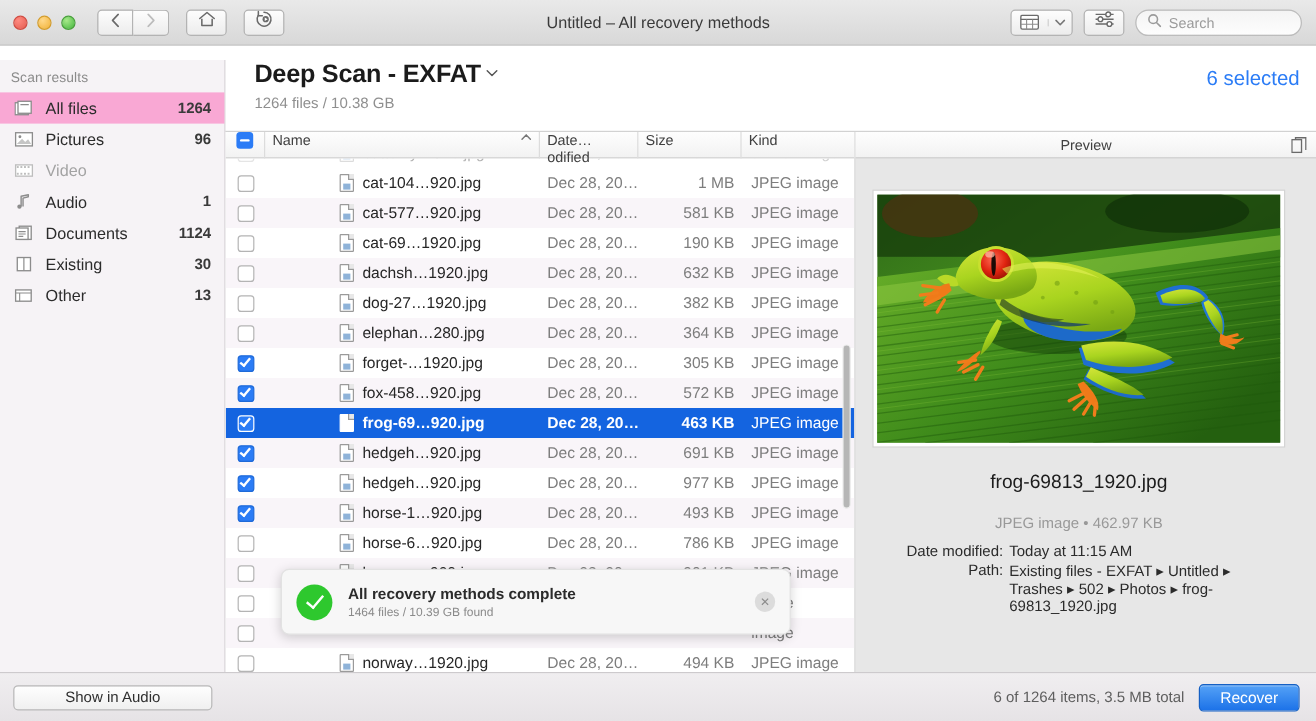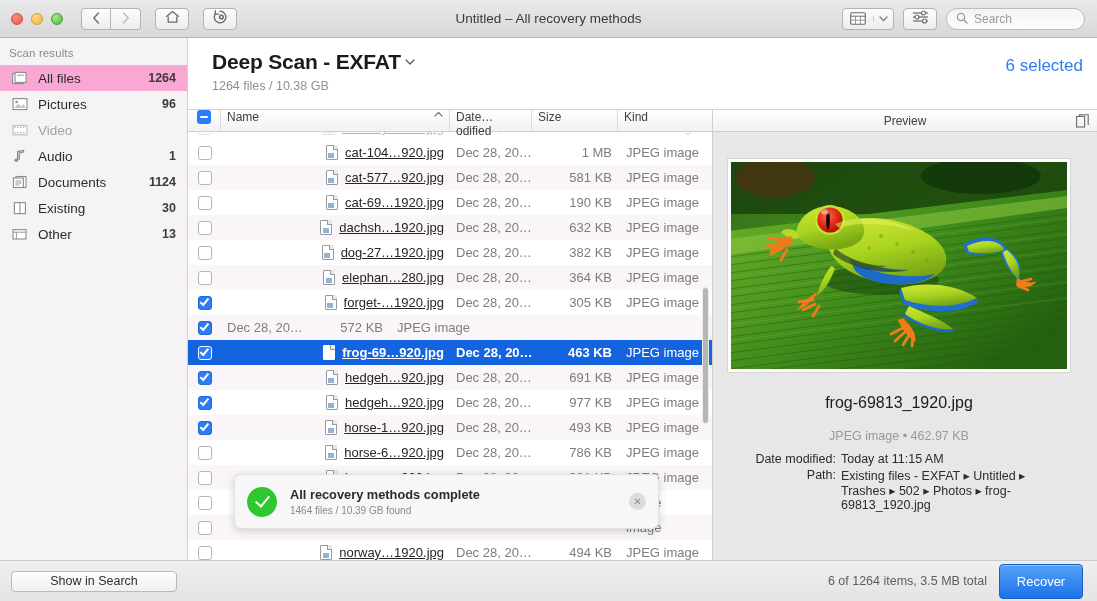--- a/index.html
+++ b/index.html
@@ -70,21 +70,21 @@
   .search .ph { font-size: 12px; color: #9b9b9b; }
 
   
   .body { flex: 1 1 auto; display: flex; min-height: 0; }
 
   
   .sidebar {
     width: 188px; flex: 0 0 188px;
     background: #f6f3f6;
     border-right: 1px solid #d3d0d3;
-    display: flex; flex-direction: column;
+    display: flex; flex-direction: column; margin-top: 12px;
   }
   .sb-head {
     font-size: 11.5px; color: #8b8b8b;
     padding: 9px 0 6px 9px; letter-spacing: 0.1px;
   }
   .sb-list { flex: 1 1 auto; }
   .sb-item {
     height: 26px; display: flex; align-items: center;
     padding: 0 11px 0 12px; gap: 9px; font-size: 13.5px; color: #2c2c2c;
   }
@@ -158,21 +158,21 @@
   .tbody { flex: 1 1 auto; position: relative; overflow: hidden; }
 
   .row {
     height: 25px; display: flex; align-items: center;
     font-size: 13px; color: #262626;
   }
   .row.alt { background: #f9f5f9; }
   .row.active { background: #1464e0; color: #fff; }
   .cell { height: 25px; display: flex; align-items: center; padding: 0 6px; overflow: hidden; white-space: nowrap; }
   .cell.cb { width: 33px; flex: 0 0 33px; justify-content: center; padding: 0; }
-  .cell.name { flex: 1 1 auto; min-width: 0; gap: 7px; justify-content: flex-end; padding-left: 62px; text-decoration: underline; }
+  .cell.name { flex: 1 1 auto; min-width: 0; gap: 7px; justify-content: flex-start; padding-left: 62px; }
   .cell.date { width: 82px; flex: 0 0 82px; color: #7d7d7d; }
   .cell.size { width: 86px; flex: 0 0 86px; color: #7d7d7d; justify-content: flex-end; }
   .cell.kind { width: 94px; flex: 0 0 94px; color: #7d7d7d; padding-left: 8px; }
   .row.active .cell.date, .row.active .cell.size, .row.active .cell.kind { color: #fff; }
 
   .cbox {
     width: 14px; height: 14px; border-radius: 3px;
     border: 1px solid #b4b4b4; background: #fff;
   }
   .cbox.on {
@@ -252,21 +252,21 @@
     border-top: 1px solid #cdcacd;
     display: flex; align-items: center;
   }
   .bb-left { width: 188px; flex: 0 0 188px; padding: 0 11px; }
   .bb-right {
     flex: 1 1 auto; display: flex; align-items: center; justify-content: flex-end;
     gap: 12px; padding-right: 14px;
   }
   .bb-status { font-size: 12.5px; color: #5e5e5e; }
   .recover-btn {
-    min-width: 84px; height: 35px; border-radius: 4px;
+    min-width: 84px; height: 23px; border-radius: 4px;
     background: linear-gradient(to bottom, #55a2f7, #1c72e8);
     border: 1px solid #1560c4;
     color: #fff; font-size: 13px;
     display: flex; align-items: center; justify-content: center;
     box-shadow: inset 0 1px 0 rgba(255,255,255,.35);
   }
 
   
   .toast {
     position: absolute; left: 234px; top: 474px;
@@ -629,20 +629,24 @@
                   <span class="fileico"></span>
                   <span class="fname">forget-…1920.jpg</span>
                 </div>
                 <div class="cell date">Dec 28, 20…</div>
                 <div class="cell size">305 KB</div>
                 <div class="cell kind">JPEG image</div>
               </div>
               <div class="row alt">
                 <div class="cell cb">
                   <span class="cbox on"></span>
+                </div>
+                <div class="cell name">
+                  <span class="fileico"></span>
+                  <span class="fname">fox-458…920.jpg</span>
                 </div>
                 <div class="cell date">Dec 28, 20…</div>
                 <div class="cell size">572 KB</div>
                 <div class="cell kind">JPEG image</div>
               </div>
               <div class="row active">
                 <div class="cell cb">
                   <span class="cbox on"></span>
                 </div>
                 <div class="cell name">
@@ -909,21 +913,21 @@
             </div>
           </div>
         </div>
 
       </div>
     </div>
   </div>
 
   <div class="bottombar">
     <div class="bb-left">
-      <div class="finder-btn">Show in Search</div>
+      <div class="finder-btn">Show in Audio</div>
     </div>
     <div class="bb-right">
       <div class="bb-status">6 of 1264 items, 3.5 MB total</div>
       <div class="recover-btn">Recover</div>
     </div>
   </div>
 
   <div class="toast">
     <div class="toast-ico"></div>
     <div class="toast-txt">

